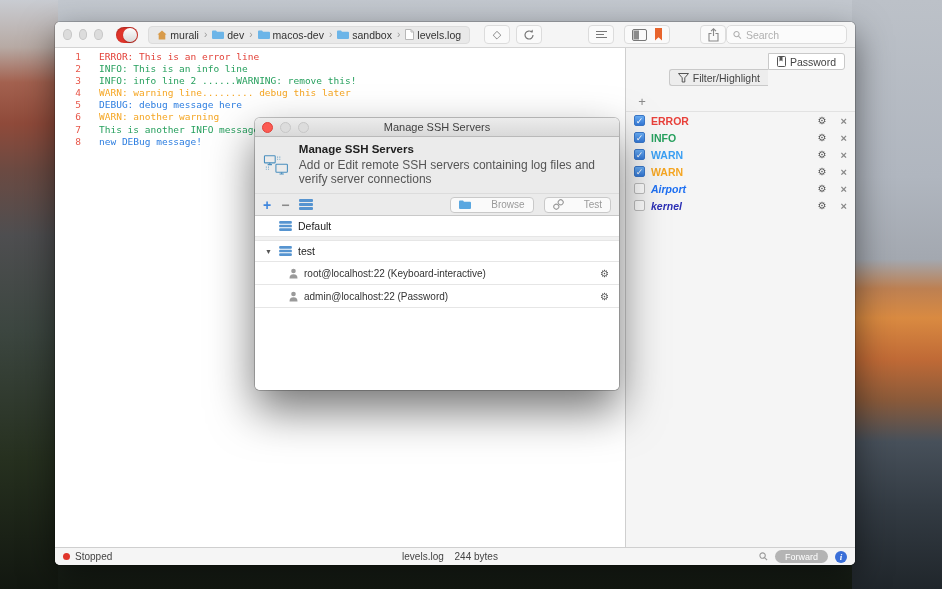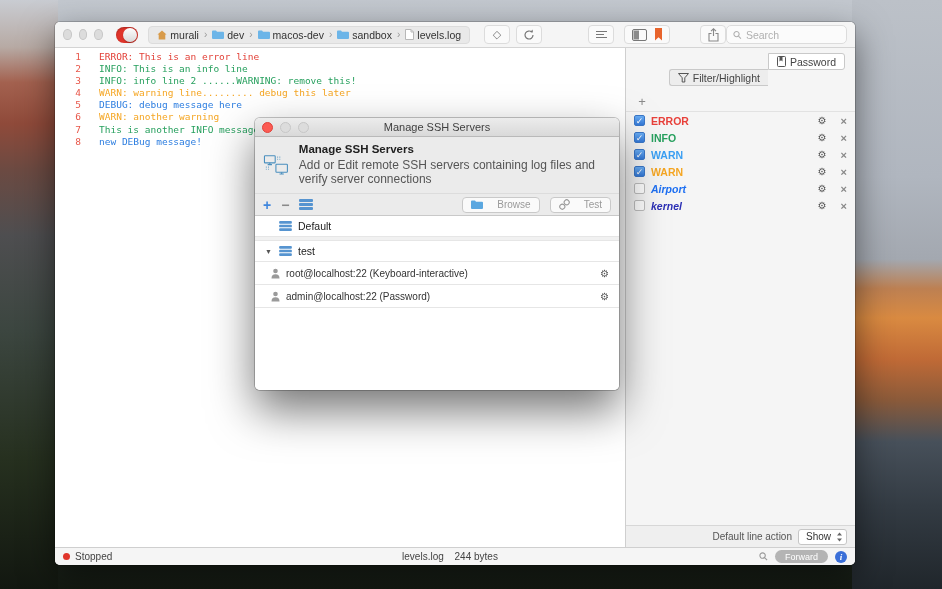--- a/index.html
+++ b/index.html
@@ -95,25 +95,25 @@
   .dlg-header { flex:0 0 auto; background:#ebebeb; display:flex; align-items:center; gap:10px; padding:6px 10px 7px 8px;
     border-bottom:1px solid #dcdcdc; }
   .dlg-header-text .h1 { font-size:11.5px; font-weight:bold; color:#222; margin-bottom:3px; }
   .dlg-header-text .h2 { font-size:12px; color:#555; }
   .dlg-toolbar { flex:0 0 auto; background:#ebebeb; border-bottom:1px solid #c9c9c9; height:22px;
     display:flex; align-items:center; padding:0 8px; gap:10px; }
   .dt-plus { color:#3f86dd; font-size:14px; font-weight:bold; }
   .dt-minus { color:#8a8a8a; font-size:14px; font-weight:bold; }
   .dlg-toolbar .spacer { flex:1; }
   .dlg-btn { height:16px; background:#fafafa; border:1px solid #c9c9c9; border-radius:4px; display:flex;
-    align-items:center; gap:14px; padding:0 8px; font-size:10px; color:#9a9a9a; }
+    align-items:center; gap:20px; padding:0 8px; font-size:10px; color:#9a9a9a; }
   .server-list { flex:1; background:#fff; overflow:hidden; }
   .srow { display:flex; align-items:center; padding:0 10px; border-bottom:1px solid #e6e6e6; }
   .srow.group { height:21px; gap:6px; font-size:10.5px; color:#222; }
-  .srow.account { height:23px; gap:6px; font-size:10px; color:#333; padding-left:16px; }
+  .srow.account { height:23px; gap:6px; font-size:10px; color:#333; padding-left:34px; }
   .band { height:4px; background:#f1f1f1; border-bottom:1px solid #e6e6e6; }
   .disc { font-size:7px; color:#555; width:8px; }
   .disc.ph { visibility:hidden; }
   .acc-space { flex:1; }
   svg { display:block; }
 </style>
 </head>
 <body>
 
 <div class="wallpaper"></div>
@@ -312,30 +312,20 @@
           </div>
           <div class="frow">
             <span class="cb"></span>
             <span class="flabel it" style="color: rgb(43, 47, 181);">kernel</span>
             <span class="fspace"></span>
             <span class="gear">⚙</span>
             <span class="xbtn">×</span>
           </div>
         </div>
       <div class="side-fill"></div>
-      <div class="side-bottom">
-        <span>Default line action</span>
-        <span class="mini-select">
-          <span>Show</span>
-          <svg width="7" height="10" viewBox="0 0 7 10">
-            <path d="M3.5 0.5 L6 3.5 H1 Z" fill="#666"></path>
-            <path d="M3.5 9.5 L1 6.5 H6 Z" fill="#666"></path>
-          </svg>
-        </span>
-      </div>
     </div>
   </div>
 
   <div class="statusbar">
     <span class="sb-left">
       <span class="sb-dot"></span>
       <span>Stopped</span>
     </span>
     <span class="sb-center">
       <span>levels.log</span>

